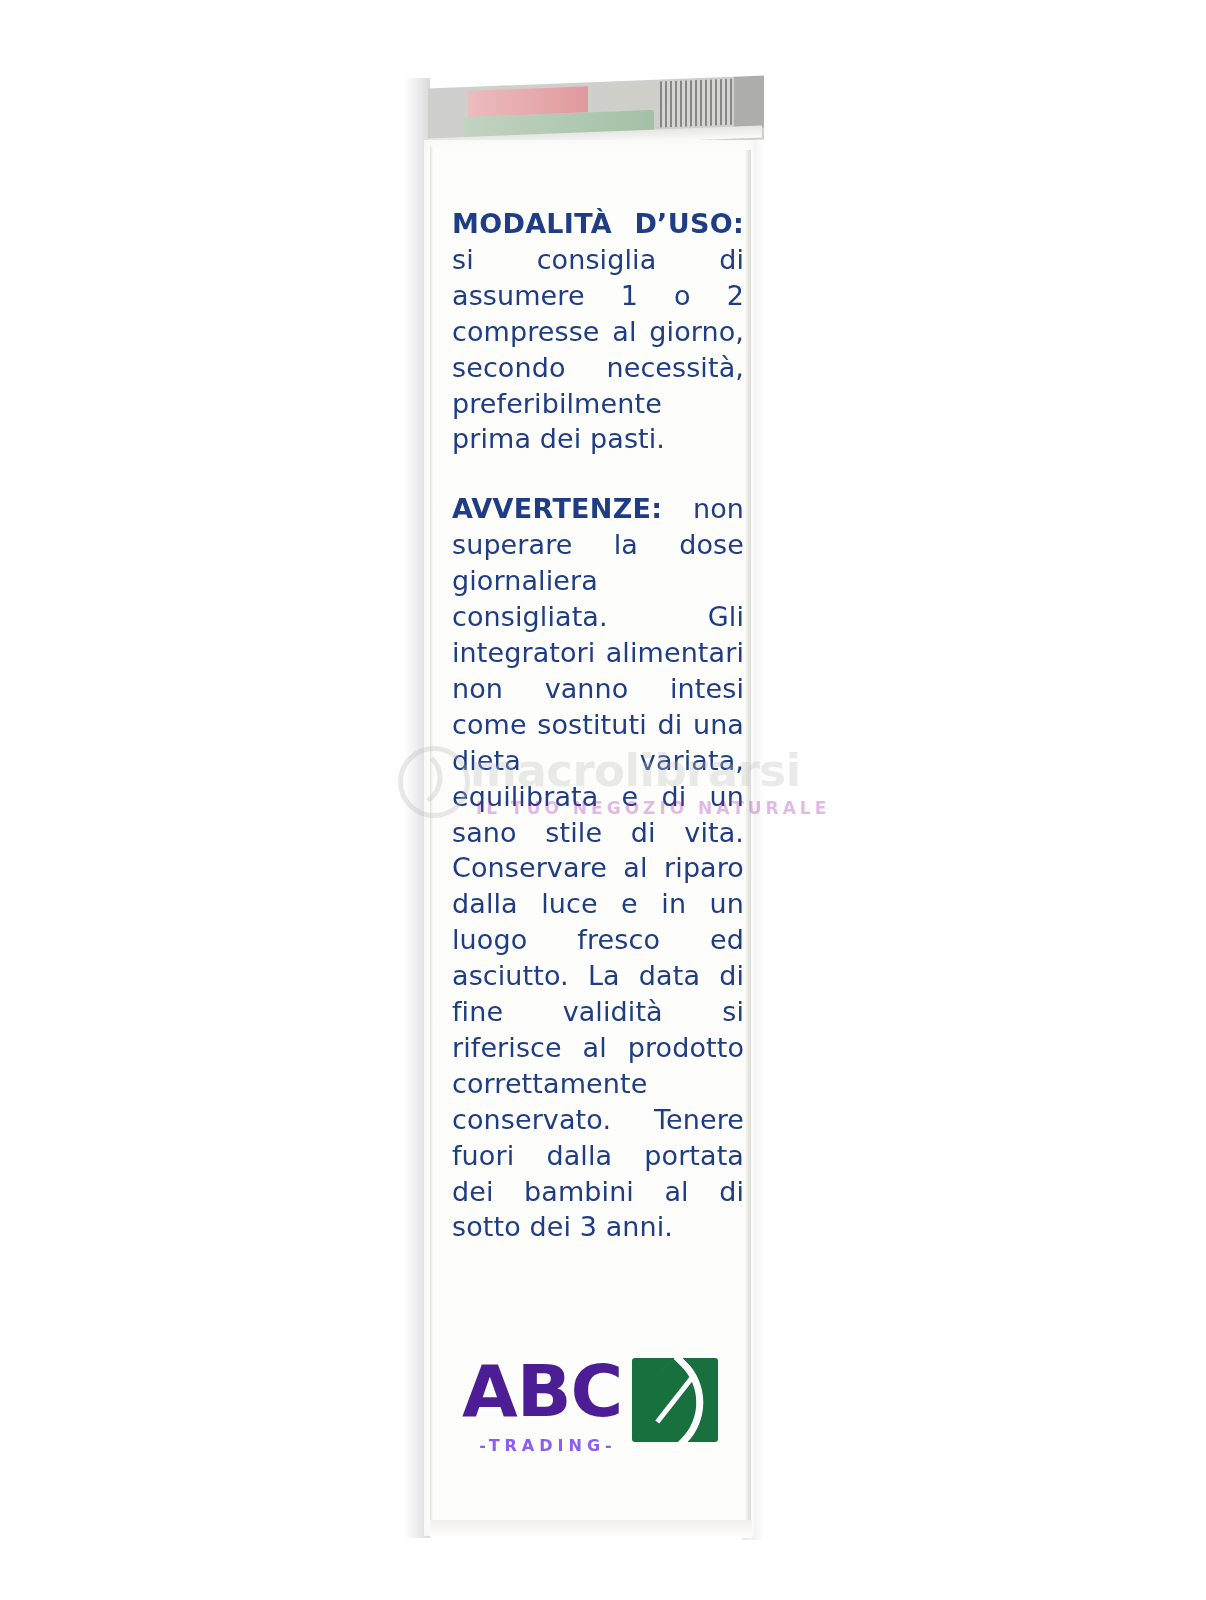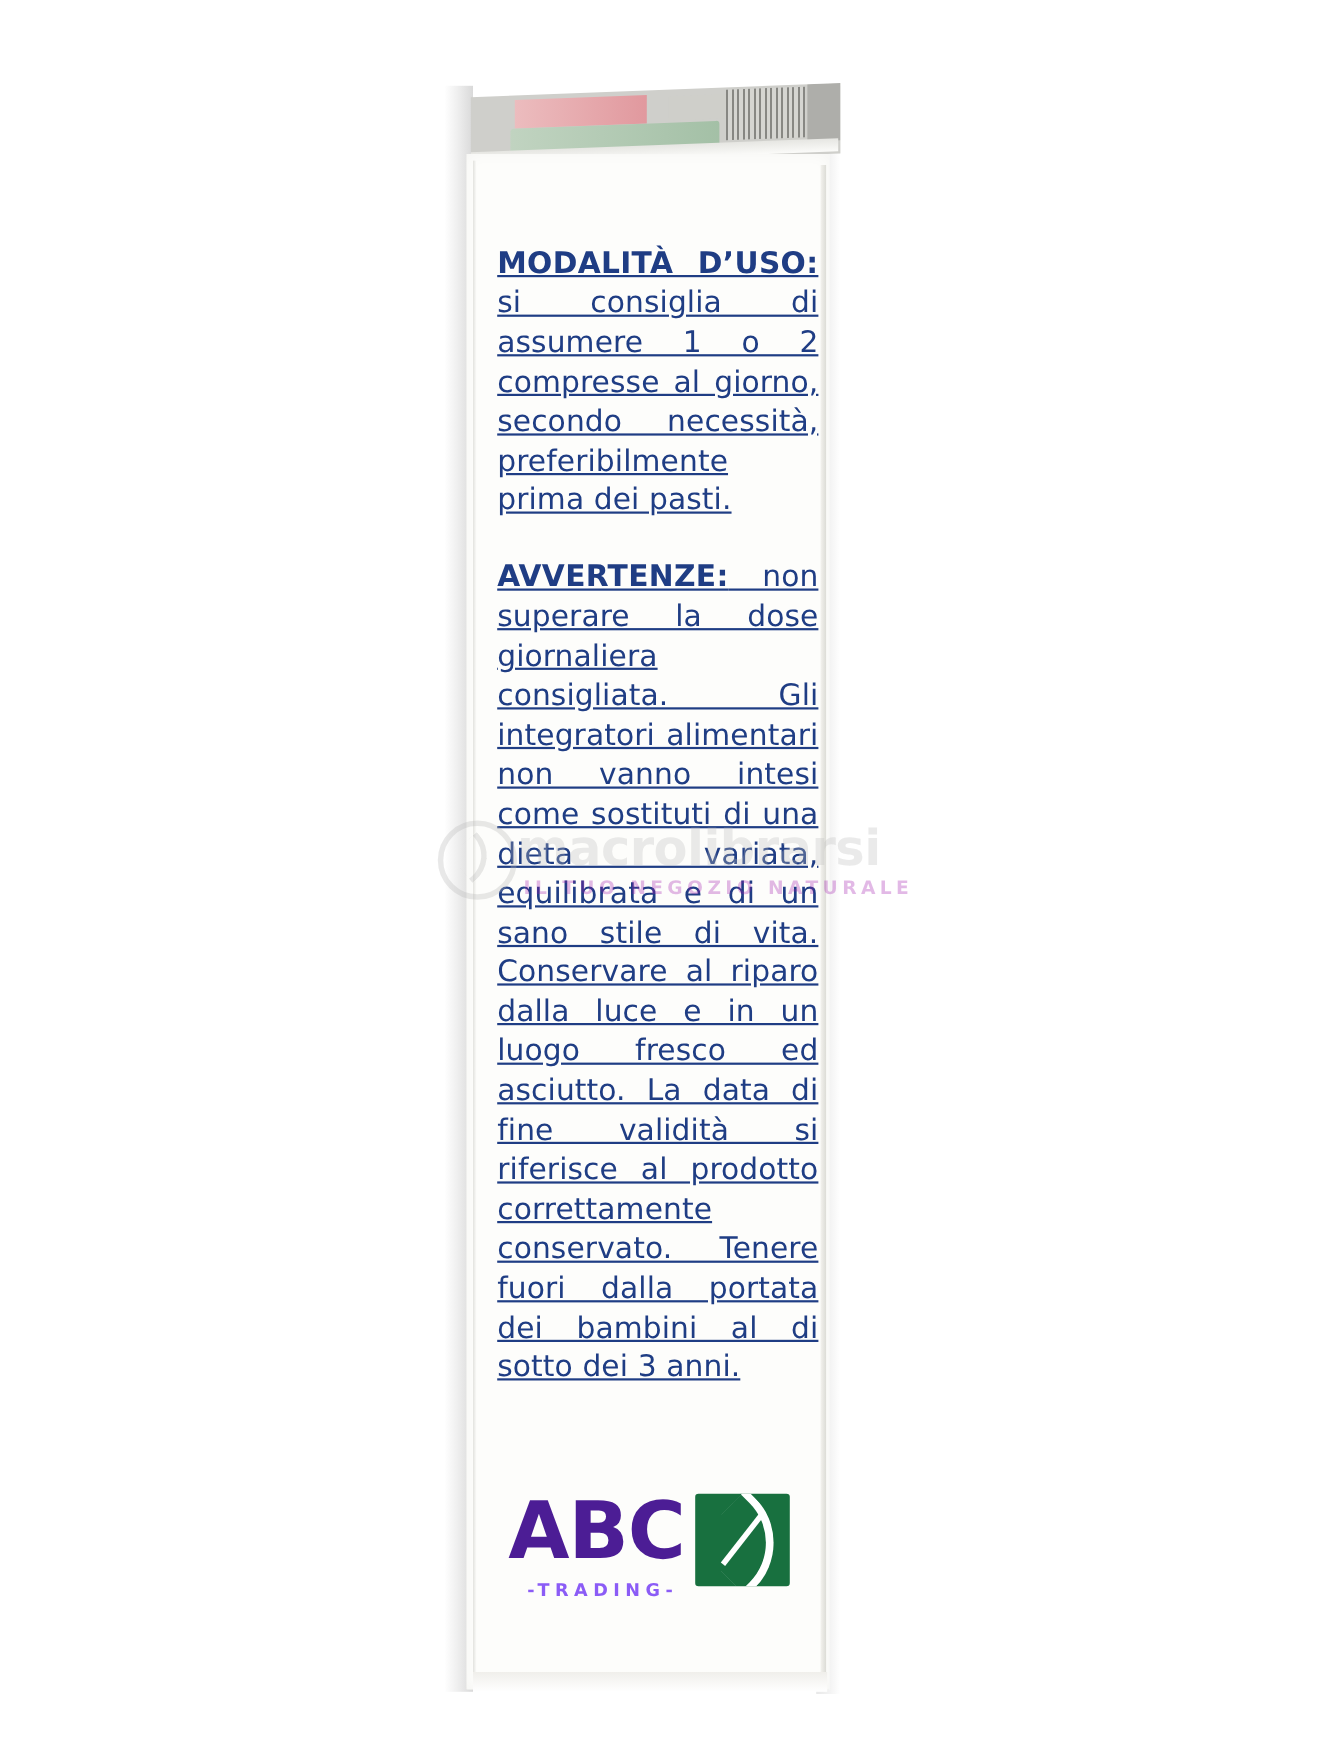--- a/index.html
+++ b/index.html
@@ -141,24 +141,23 @@
     left: 452px;
     top: 206px;
     width: 292px;
     color: #1f3d84;
     font-family: "DejaVu Sans", sans-serif;
     font-size: 27px;
     line-height: 1.33;
     letter-spacing: 0.1px;
   }
   .para {
-    margin: 16px 0 34px 0;
+    margin: 0 0 34px 0;
     text-align: justify;
     text-justify: inter-word;
-    text-decoration: underline;
   }
   .para:last-child { margin-bottom: 0; }
   .heading {
     font-weight: bold;
     letter-spacing: 0.3px;
   }
 
   
   .logo {
     position: absolute;

